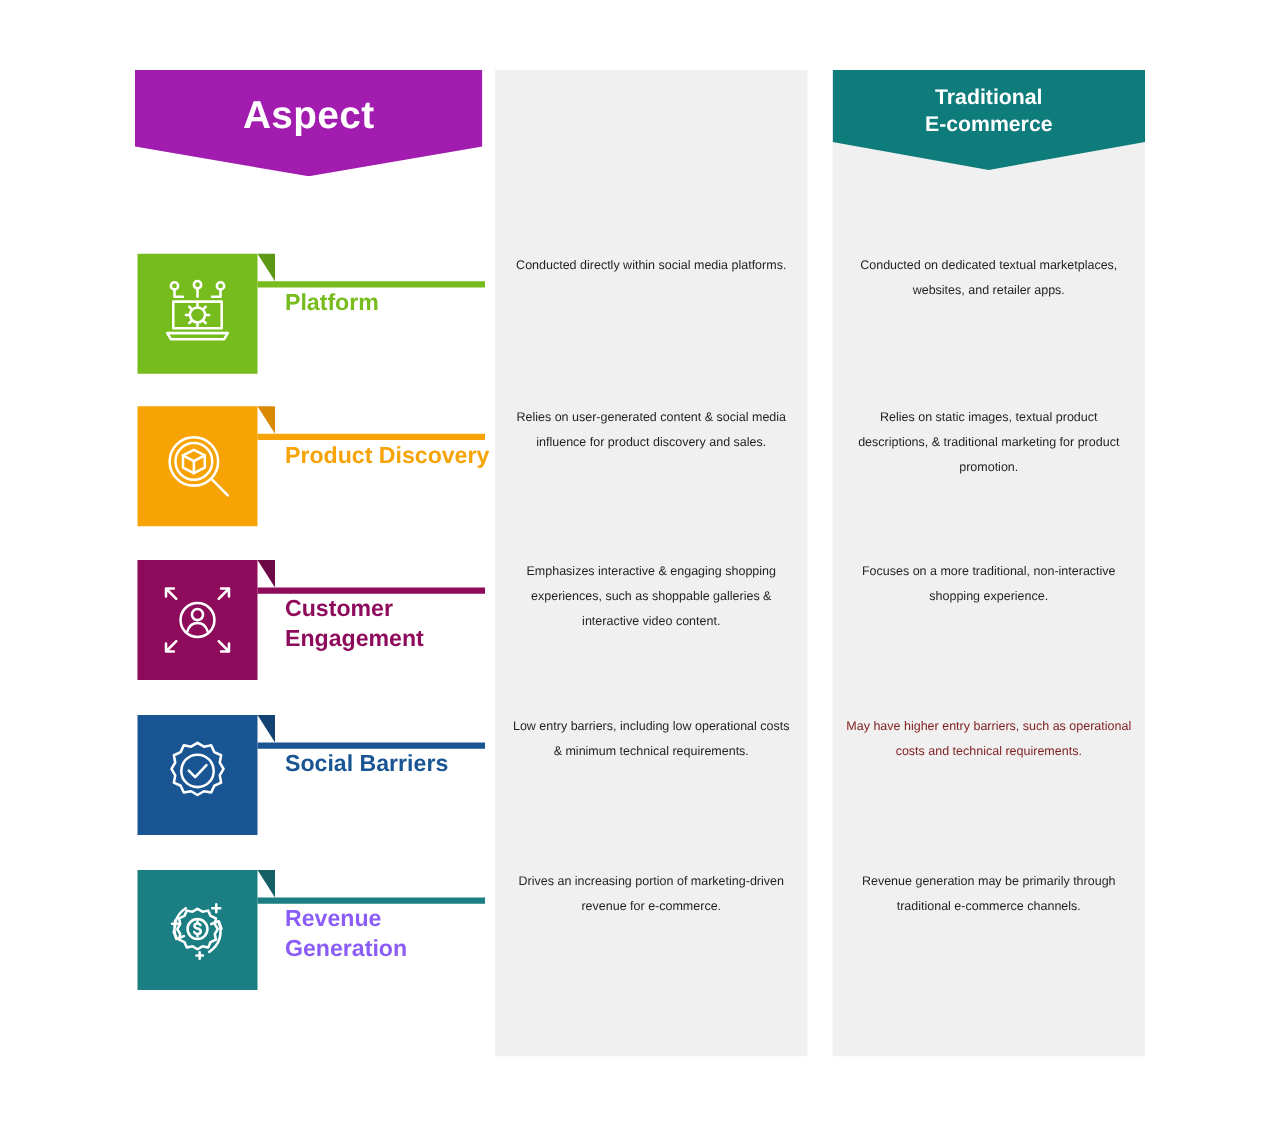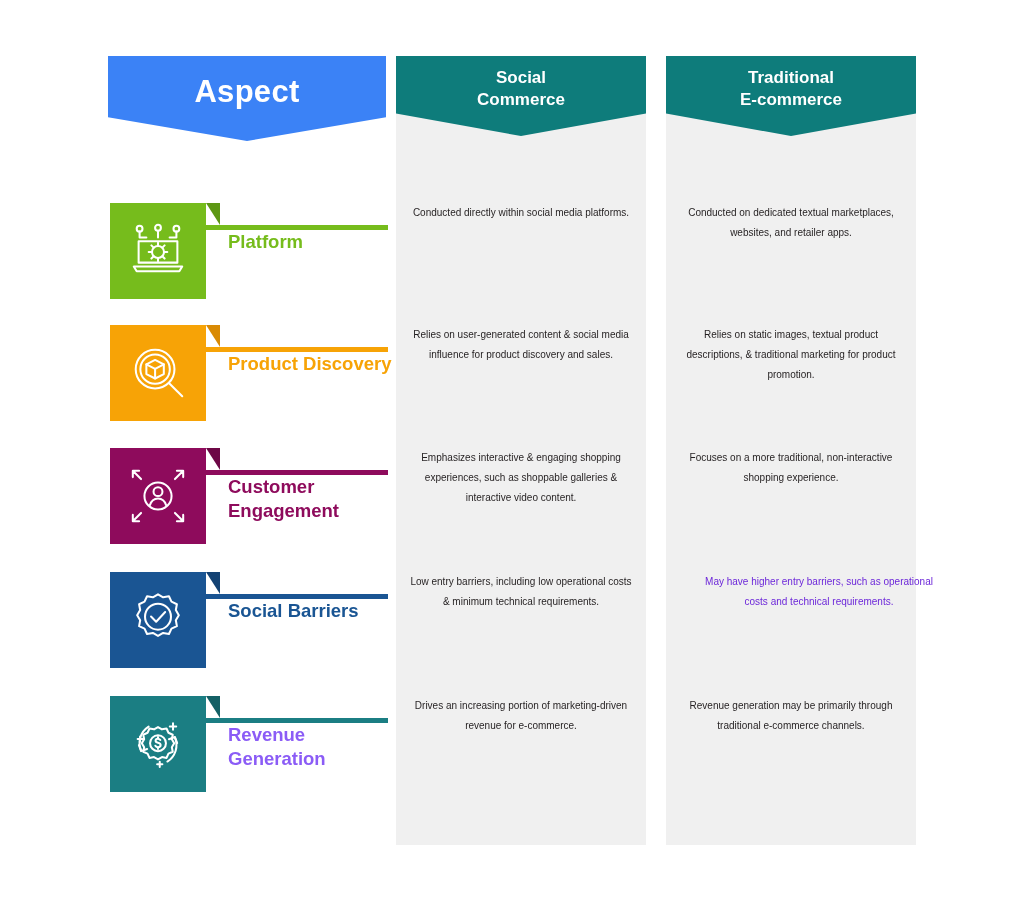--- a/index.html
+++ b/index.html
@@ -85,30 +85,24 @@
   .cell span { display: block; width: 100%; }
 </style>
 </head>
 <body style="background: rgb(255, 255, 255);">
 
 <div class="canvas">
 
   <div class="col-panel" id="panel-social" style="background: rgb(240, 240, 240);"></div>
   <div class="col-panel" id="panel-traditional" style="background: rgb(240, 240, 240);"></div>
 
-  <div class="header" id="header-aspect" style="background: #3b82f6;">
+  <div class="header" id="header-aspect" style="background: #a21caf;">
     <span class="hl">Aspect</span>
   </div>
 
-  <div class="header" id="header-social" style="background: rgb(14, 124, 123);">
-    <span>
-      <span class="hl">Social</span>
-      <span class="hl">Commerce</span>
-    </span>
-  </div>
 
   <div class="header" id="header-traditional" style="background: rgb(14, 124, 123);">
     <span>
       <span class="hl">Traditional</span>
       <span class="hl">E-commerce</span>
     </span>
   </div>
 
   <div class="row row-0">
     <div class="tile" id="tile-0" style="background: rgb(118, 188, 28);">
@@ -202,21 +196,21 @@
     </div>
     <div class="fold" id="fold-3" style="border-top-color: rgb(19, 66, 115);"></div>
     <div class="bar" id="bar-3" style="background: rgb(26, 85, 147);"></div>
     <div class="aspect-label" id="label-3" style="color: rgb(26, 85, 147);">
       <span class="hl">Social Barriers</span>
       
     </div>
     <div class="cell" id="c-social-3" style="color: rgb(35, 31, 32);">
       <span>Low entry barriers, including low operational costs &amp; minimum technical requirements.</span>
     </div>
-    <div class="cell" id="c-trad-3" style="color: #6d28d9; margin-left: 28px;">
+    <div class="cell" id="c-trad-3" style="color: #7f1d1d;">
       <span>May have higher entry barriers, such as operational costs and technical requirements.</span>
     </div>
   </div>
 
   <div class="row row-4">
     <div class="tile" id="tile-4" style="background: rgb(27, 126, 131);">
       <svg viewBox="0 0 64 64" fill="none" stroke="#ffffff" stroke-width="2.1" stroke-linecap="round" stroke-linejoin="round">
         <path d="M32 14.5l4.1 2.4 4.7-.9 2 4.4 4.4 2-.9 4.7 2.4 4.1-2.4 4.1.9 4.7-4.4 2-2 4.4-4.7-.9-4.1 2.4-4.1-2.4-4.7.9-2-4.4-4.4-2 .9-4.7-2.4-4.1 2.4-4.1-.9-4.7 4.4-2 2-4.4 4.7.9z"></path>
         <circle cx="32" cy="31.2" r="8.2"></circle>
         <path d="M34.4 27.9c-.6-.9-1.5-1.3-2.5-1.3-1.4 0-2.4.8-2.4 2 0 1.1.8 1.7 2.5 2.1 1.8.4 2.7 1.1 2.7 2.4 0 1.3-1.1 2.2-2.6 2.2-1.2 0-2.2-.5-2.8-1.5M32 24.7v1.9M32 35.3v1.9"></path>

